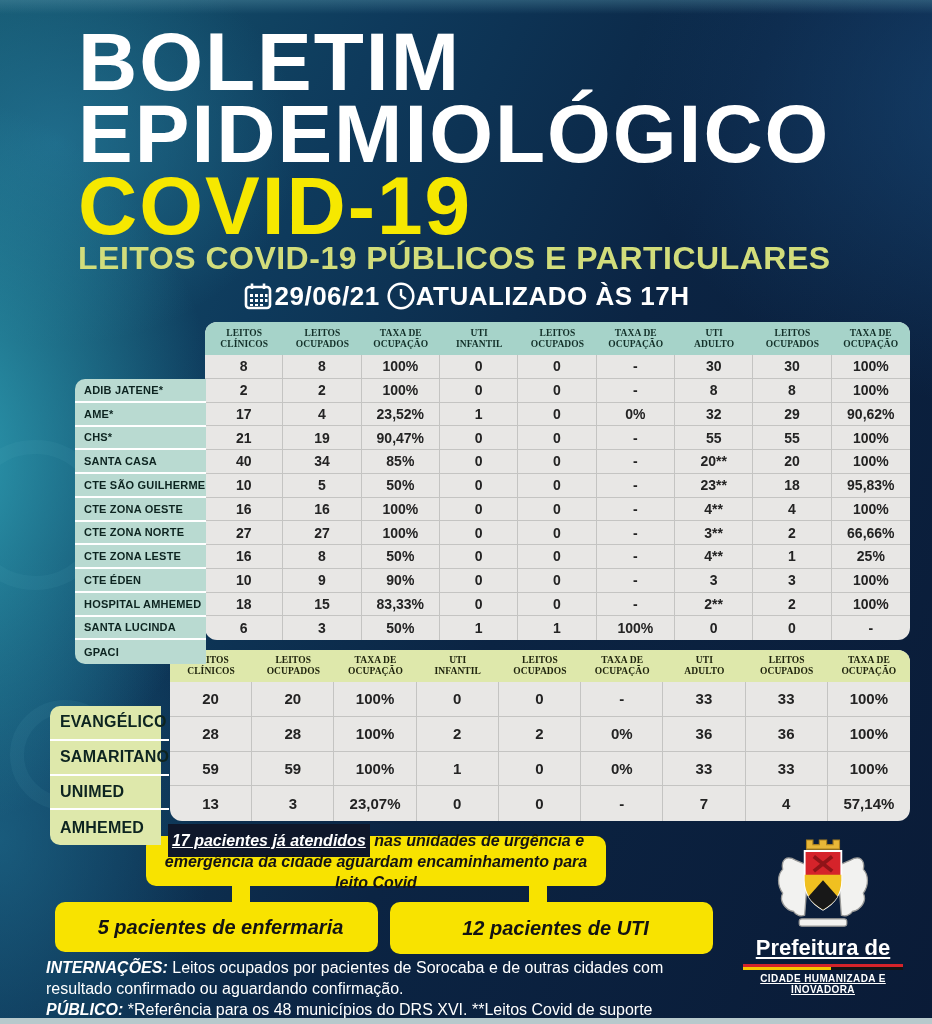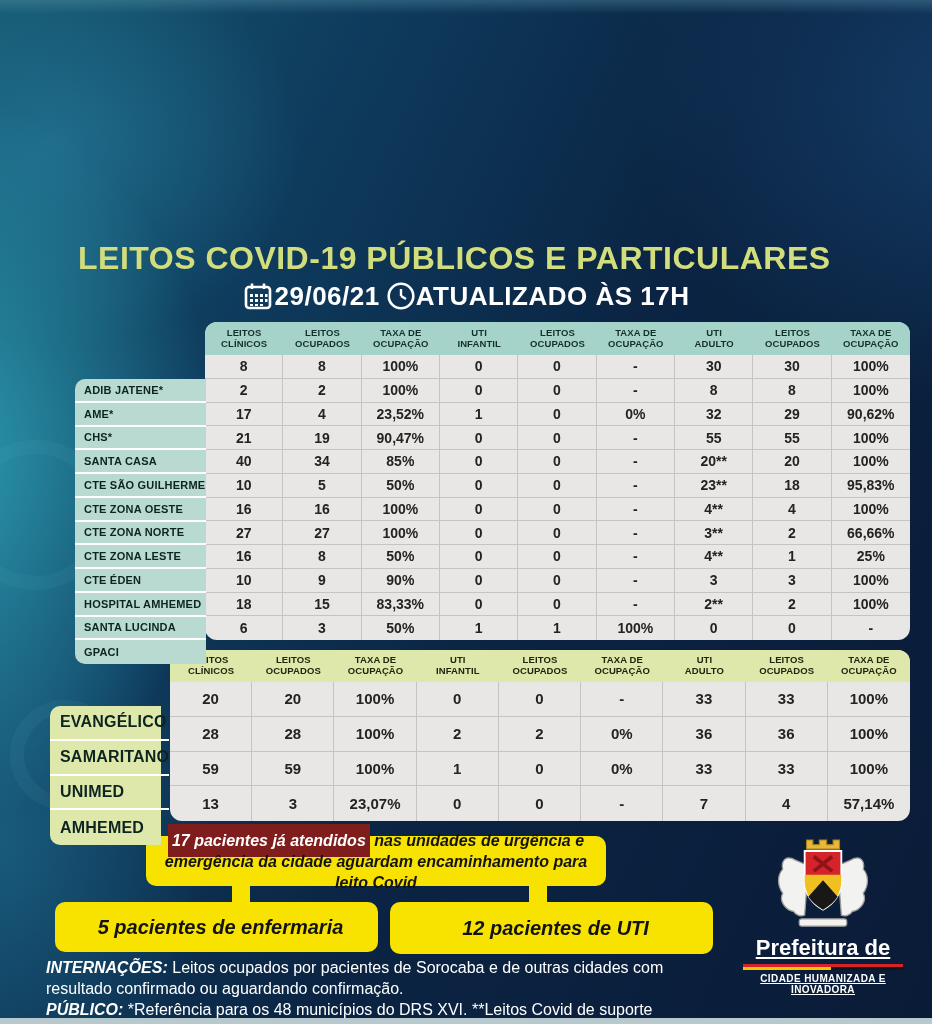--- a/index.html
+++ b/index.html
@@ -24,21 +24,21 @@
   .subtitle { position:absolute; left:78px; top:240px; font-weight:bold; font-size:32px; letter-spacing:.5px; color:#d2dd7b; }
 
   .date-row { position:absolute; left:0; right:0; top:280px; display:flex; align-items:center; justify-content:center; }
   .date-row .txt { color:#fff; font-weight:bold; font-size:26px; letter-spacing:.5px; }
   .icon-svg { display:block; }
 
   
   .tbl { position:absolute; background:#e8e7e5; border-radius:12px; z-index:1; }
   .thead { display:grid; grid-template-columns:repeat(9,1fr); border-radius:12px 12px 0 0; }
   .th { display:flex; align-items:center; justify-content:center; text-align:center;
-        font-weight:bold; font-size:9.5px; line-height:1.12; white-space:pre-line; letter-spacing:.1px; }
+        font-weight:bold; font-size:9.5px; line-height:1.12; white-space:pre-line; letter-spacing:.1px;font-family:Liberation Serif, serif; }
   .tgrid { display:grid; grid-template-columns:repeat(9,1fr); }
   .cell { display:flex; align-items:center; justify-content:center; font-weight:bold; color:#232323;
           border-right:1px solid #c4c4c2; border-bottom:1px solid #c4c4c2; }
   .tgrid .cell:nth-child(9n) { border-right:none; }
   .tgrid .cell:nth-last-child(-n+9) { border-bottom:none; }
 
   .labels { position:absolute; display:grid; z-index:2;margin-top:24px; }
   .row-label { display:flex; align-items:center; font-weight:bold; letter-spacing:.2px; color:#0d2420;
                border-bottom:2px solid #ffffff; }
   .labels .row-label:last-child { border-bottom:none; }
@@ -60,21 +60,21 @@
   #t2 .tgrid { grid-auto-rows:34.75px; }
   #t2 .cell { font-size:15px; }
   #t2-labels { left:50px; top:682px; width:111px; height:139px; grid-template-rows:repeat(4,1fr);
                background:#dee8ab; border-radius:10px 0 0 10px; }
   #t2-labels .row-label { font-size:16px; padding-left:10px; }
 
   
   .callout { position:absolute; background:#f8e300; border-radius:10px; display:flex; align-items:center;
              justify-content:center; text-align:center; font-style:italic; font-weight:bold; color:#131313;padding-left:8px; }
   #callout-main { left:146px; top:836px; width:460px; height:50px; font-size:16px; line-height:21px; padding:0 14px; }
-  #callout-main .highlight { background:#7f1d1d; color:#ffffff; padding:8px 4px; font-style:italic; }
+  #callout-main .highlight { background:#0f172a; color:#ffffff; padding:8px 4px; font-style:italic;text-decoration:underline; }
   .stem { position:absolute; width:18px; height:22px; background:#f8e300; top:883px; }
   #stem-left { left:232px; } #stem-right { left:529px; }
   #callout-left  { left:55px;  top:902px; width:323px; height:50px; font-size:20px; }
   #callout-right { left:390px; top:902px; width:323px; height:52px; font-size:20px; }
 
   
   .footnotes { position:absolute; left:46px; top:958px; width:676px; color:#fff; font-size:16px; line-height:1.3; }
   .footnotes .lbl { font-weight:bold; font-style:italic; }
 
   
@@ -89,20 +89,25 @@
   .bottom-strip { position:absolute; left:0; right:0; bottom:0; height:6px; background:#b7c9cc; }
 </style>
 </head>
 <body>
 
 <div class="poster">
 
   <div class="texture-ring" style="left:-40px; top:440px; width:150px; height:150px;"></div>
   <div class="texture-ring" style="left:10px; top:700px; width:110px; height:110px;"></div>
 
+  <div class="title-block">
+    <div class="title-line">BOLETIM</div>
+    <div class="title-line">EPIDEMIOLÓGICO</div>
+    <div class="title-line covid">COVID-19</div>
+  </div>
   <div class="subtitle">LEITOS COVID-19 PÚBLICOS E PARTICULARES</div>
 
   <div class="date-row">
     <span>
       <svg class="icon-svg" width="32" height="32" viewBox="0 0 32 32">
         <rect x="4" y="7" width="24" height="21" rx="3" fill="none" stroke="#fff" stroke-width="2.6"></rect>
         <line x1="10" y1="3.5" x2="10" y2="9" stroke="#fff" stroke-width="2.6"></line>
         <line x1="22" y1="3.5" x2="22" y2="9" stroke="#fff" stroke-width="2.6"></line>
         <g fill="#fff">
           <rect x="8" y="14" width="3" height="3"></rect>

